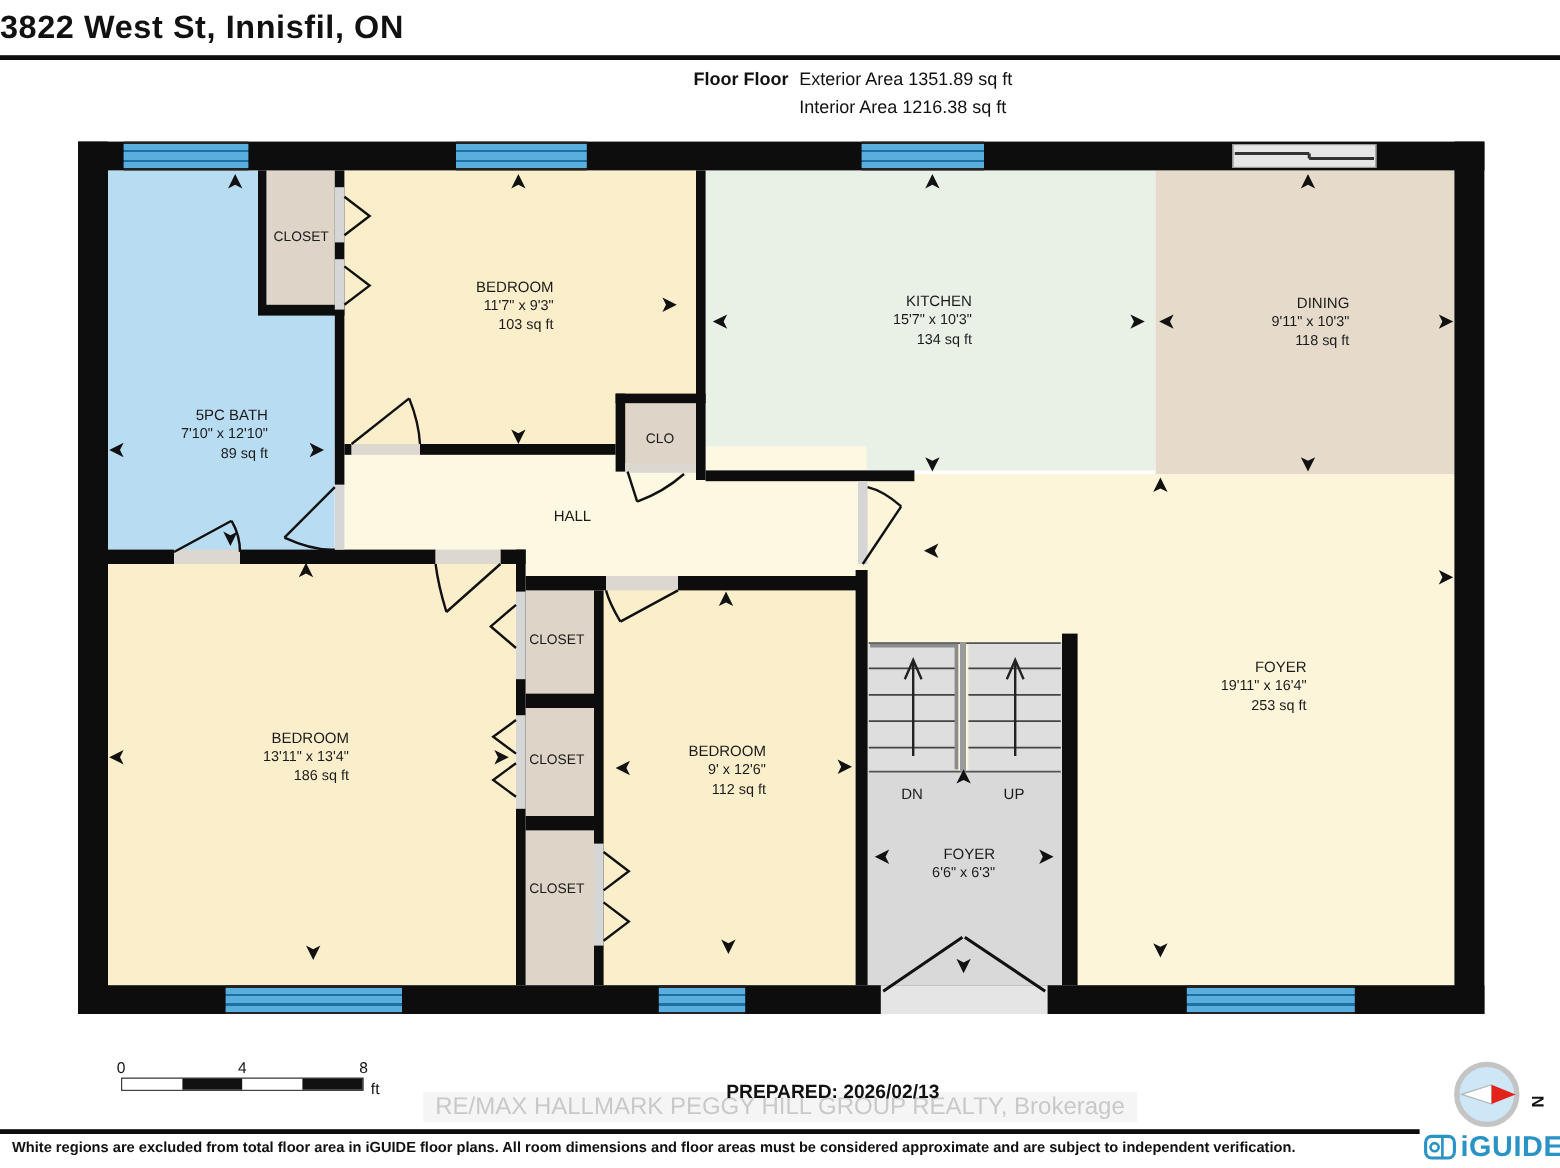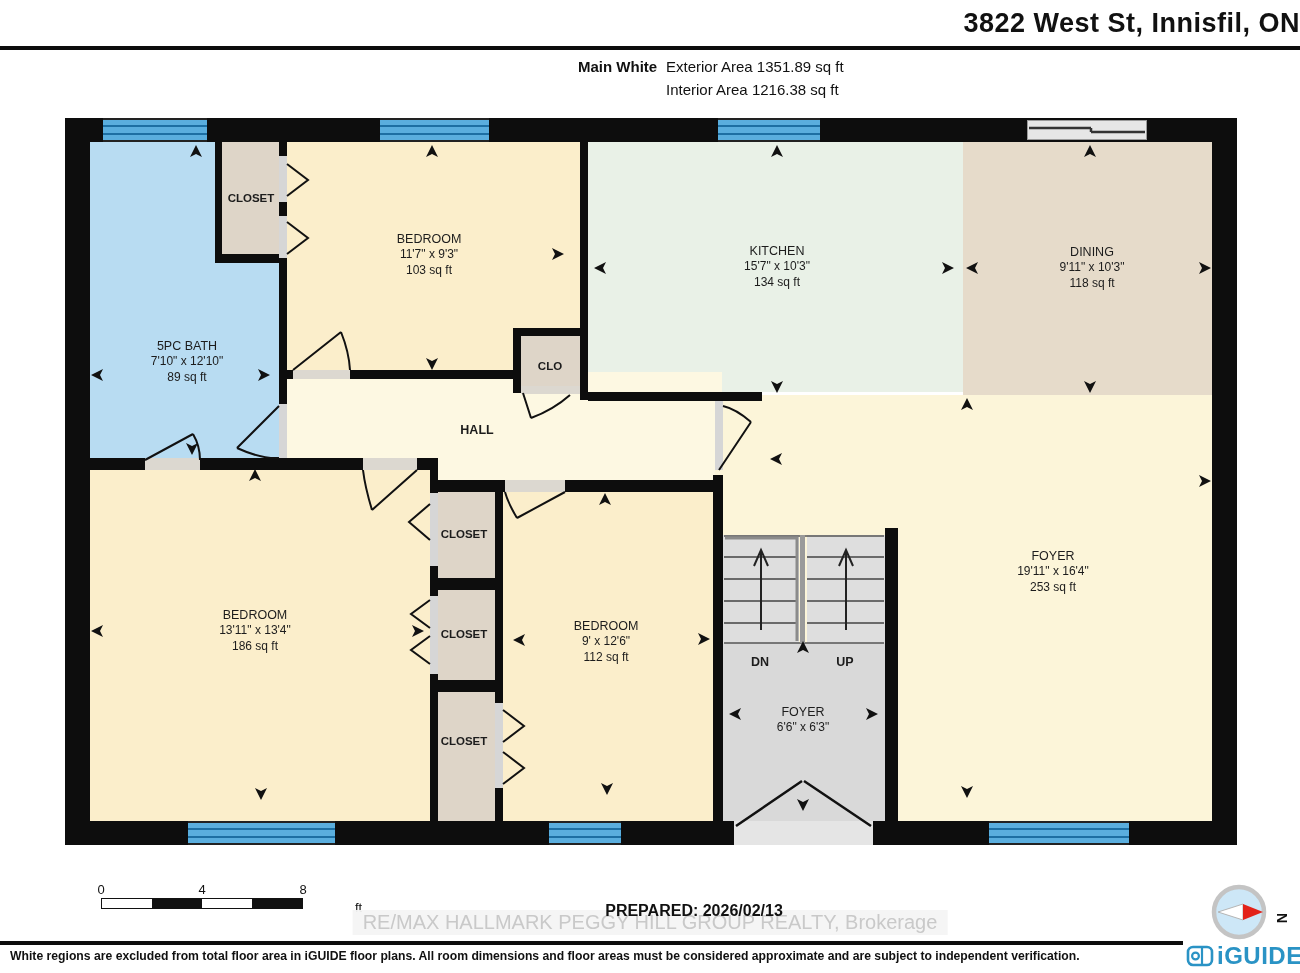--- a/index.html
+++ b/index.html
@@ -1,56 +1,56 @@
 <!DOCTYPE html>
 <html><head>
 <meta charset="utf-8">
 <style>
   html,body{margin:0;padding:0;background:#fff;}
   body{width:1300px;height:973px;position:relative;font-family:"Liberation Sans",sans-serif;color:#111;overflow:hidden;}
   .abs{position:absolute;}
   
-  #title{top:8px;left:0;width:100%;text-align:right;font-size:27px;font-weight:bold;letter-spacing:.5px;}
+  #title{top:8px;left:0;width:100%;text-align:left;font-size:27px;font-weight:bold;letter-spacing:.5px;}
   #title-rule{top:46px;left:0;width:100%;height:4px;background:#0d0d0d;}
   #floor-label{top:58px;left:578px;font-size:15px;font-weight:bold;}
   #ext-area{top:58px;left:666px;font-size:15px;}
   #int-area{top:81px;left:666px;font-size:15px;}
   
   #plan{left:65px;top:118px;width:1172px;height:727px;}
   .fill{position:absolute;}
   .wall{position:absolute;background:#0d0d0d;}
   .gap{position:absolute;background:#dcd8d0;}
   .gapv{position:absolute;background:#d6d6d6;}
   .win{position:absolute;height:24px;box-sizing:border-box;background:
        linear-gradient(to bottom,#222 0 2px,#5aaede 2px 7px,#1d6fa3 7px 9px,#5aaede 9px 15px,#1d6fa3 15px 17px,#5aaede 17px 22px,#222 22px 24px);}
   .slider{position:absolute;background:#e6e6e6;border:1px solid #9a9a9a;box-sizing:border-box;}
   #overlay{position:absolute;left:0;top:0;pointer-events:none;}
-  .room-label{position:absolute;transform:translate(-50%,-50%);text-align:center;font-size:12.5px;line-height:1.3;color:#1c1c1c;white-space:nowrap;}
+  .room-label{position:absolute;transform:translate(-50%,-50%);text-align:right;font-size:12.5px;line-height:1.3;color:#1c1c1c;white-space:nowrap;}
   .room-label .small{font-size:12px;}
-  .mini-label{position:absolute;transform:translate(-50%,-50%);font-size:11.5px;color:#1c1c1c;white-space:nowrap;font-weight:bold;}
+  .mini-label{position:absolute;transform:translate(-50%,-50%);font-size:11.5px;color:#1c1c1c;white-space:nowrap;}
   
   #scalebar{left:101px;top:898px;}
   .scale-num{position:absolute;top:-16px;transform:translateX(-50%);font-size:13px;}
   #scale-strip{position:absolute;left:0;top:0;width:202px;height:11px;border:1.5px solid #111;box-sizing:border-box;display:flex;}
   #scale-strip .seg{flex:1;}
-  #scale-unit{position:absolute;left:208px;top:2px;font-size:13px;margin-left:46px;}
+  #scale-unit{position:absolute;left:208px;top:2px;font-size:13px;}
   #watermark{top:910px;left:650px;transform:translateX(-50%);font-size:20px;color:#c9c9c9;background:rgba(244,244,244,.95);padding:1px 10px;white-space:nowrap;}
   #prepared{top:902px;left:694px;transform:translateX(-50%);font-size:16px;font-weight:700;white-space:nowrap;}
   #footer-rule{top:941px;left:0;width:1183px;height:3.5px;background:#0d0d0d;}
   #disclaimer{top:949px;left:10px;font-size:12.2px;font-weight:600;}
   #compass{left:1203px;top:884px;}
   #brand{left:1186px;top:942px;display:flex;align-items:center;gap:3px;}
   #brand-text{font-size:24px;font-weight:600;color:#2a93c5;letter-spacing:.5px;}
 </style>
 </head>
 <body>
 
 <div class="abs" id="title">3822 West St, Innisfil, ON</div>
 <div class="abs" id="title-rule"></div>
-<div class="abs" id="floor-label">Main White</div>
+<div class="abs" id="floor-label">Floor Floor</div>
 <div class="abs" id="ext-area">Exterior Area 1351.89 sq ft</div>
 <div class="abs" id="int-area">Interior Area 1216.38 sq ft</div>
 
 <div class="abs" id="plan">
 
   <div class="fill" style="left:25px;top:24px;width:189px;height:318px;background:#b8dcf2"></div>
   <div class="fill" style="left:157px;top:24px;width:57px;height:116px;background:#ded5c8"></div>
   <div class="fill" style="left:222px;top:24px;width:293px;height:230px;background:#fbeecb"></div>
   <div class="fill" style="left:523px;top:24px;width:375px;height:250px;background:#e9f1e7"></div>
   <div class="fill" style="left:898px;top:24px;width:249px;height:253px;background:#e6dbca"></div>

